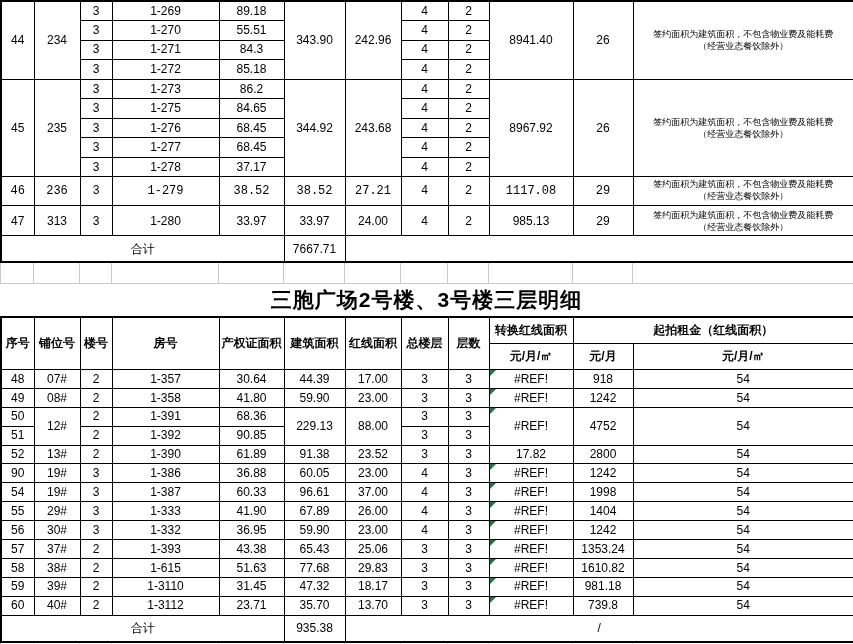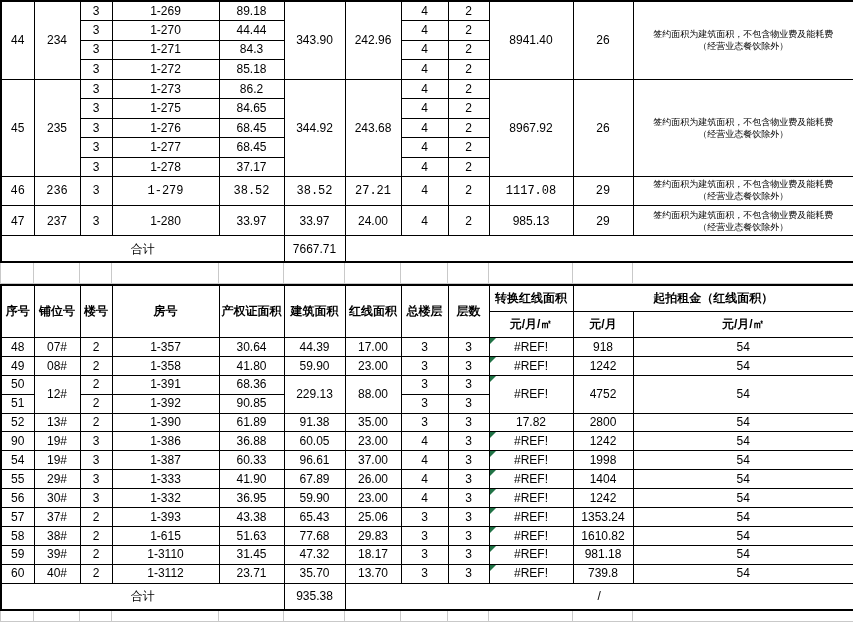--- a/index.html
+++ b/index.html
@@ -63,21 +63,21 @@
           <td>4</td>
           <td>2</td>
           <td rowspan="4">8941.40</td>
           <td rowspan="4">26</td>
           <td rowspan="4" class="remark">签约面积为建筑面积，不包含物业费及能耗费
 （经营业态餐饮除外）</td>
         </tr>
         <tr style="height: 19.5px;">
           <td>3</td>
           <td>1-270</td>
-          <td>44.44</td>
+          <td>55.51</td>
           <td>4</td>
           <td>2</td>
         </tr>
         <tr style="height: 19.5px;">
           <td>3</td>
           <td>1-271</td>
           <td>84.3</td>
           <td>4</td>
           <td>2</td>
         </tr>
@@ -141,21 +141,21 @@
           <td>27.21</td>
           <td>4</td>
           <td>2</td>
           <td>1117.08</td>
           <td>29</td>
           <td class="remark">签约面积为建筑面积，不包含物业费及能耗费
 （经营业态餐饮除外）</td>
         </tr>
         <tr style="height: 30px;">
           <td>47</td>
-          <td>237</td>
+          <td>313</td>
           <td>3</td>
           <td>1-280</td>
           <td>33.97</td>
           <td>33.97</td>
           <td>24.00</td>
           <td>4</td>
           <td>2</td>
           <td>985.13</td>
           <td>29</td>
           <td class="remark">签约面积为建筑面积，不包含物业费及能耗费
@@ -197,20 +197,21 @@
           <td></td>
           <td></td>
           <td></td>
           <td></td>
           <td></td>
           <td></td>
         </tr>
       </tbody>
   </table>
 
+  <div class="title-row">三胞广场2号楼、3号楼三层明细</div>
 
   <table class="data-table">
     <colgroup class="cols">
         <col style="width: 33px;">
         <col style="width: 46px;">
         <col style="width: 32px;">
         <col style="width: 107px;">
         <col style="width: 65px;">
         <col style="width: 61px;">
         <col style="width: 56px;">
@@ -291,21 +292,21 @@
           <td>3</td>
           <td>3</td>
         </tr>
         <tr style="height: 18.9px;">
           <td>52</td>
           <td>13#</td>
           <td>2</td>
           <td>1-390</td>
           <td>61.89</td>
           <td>91.38</td>
-          <td>35.00</td>
+          <td>23.52</td>
           <td>3</td>
           <td>3</td>
           <td>17.82</td>
           <td>2800</td>
           <td>54</td>
         </tr>
         <tr style="height: 18.9px;">
           <td>90</td>
           <td>19#</td>
           <td>3</td>

